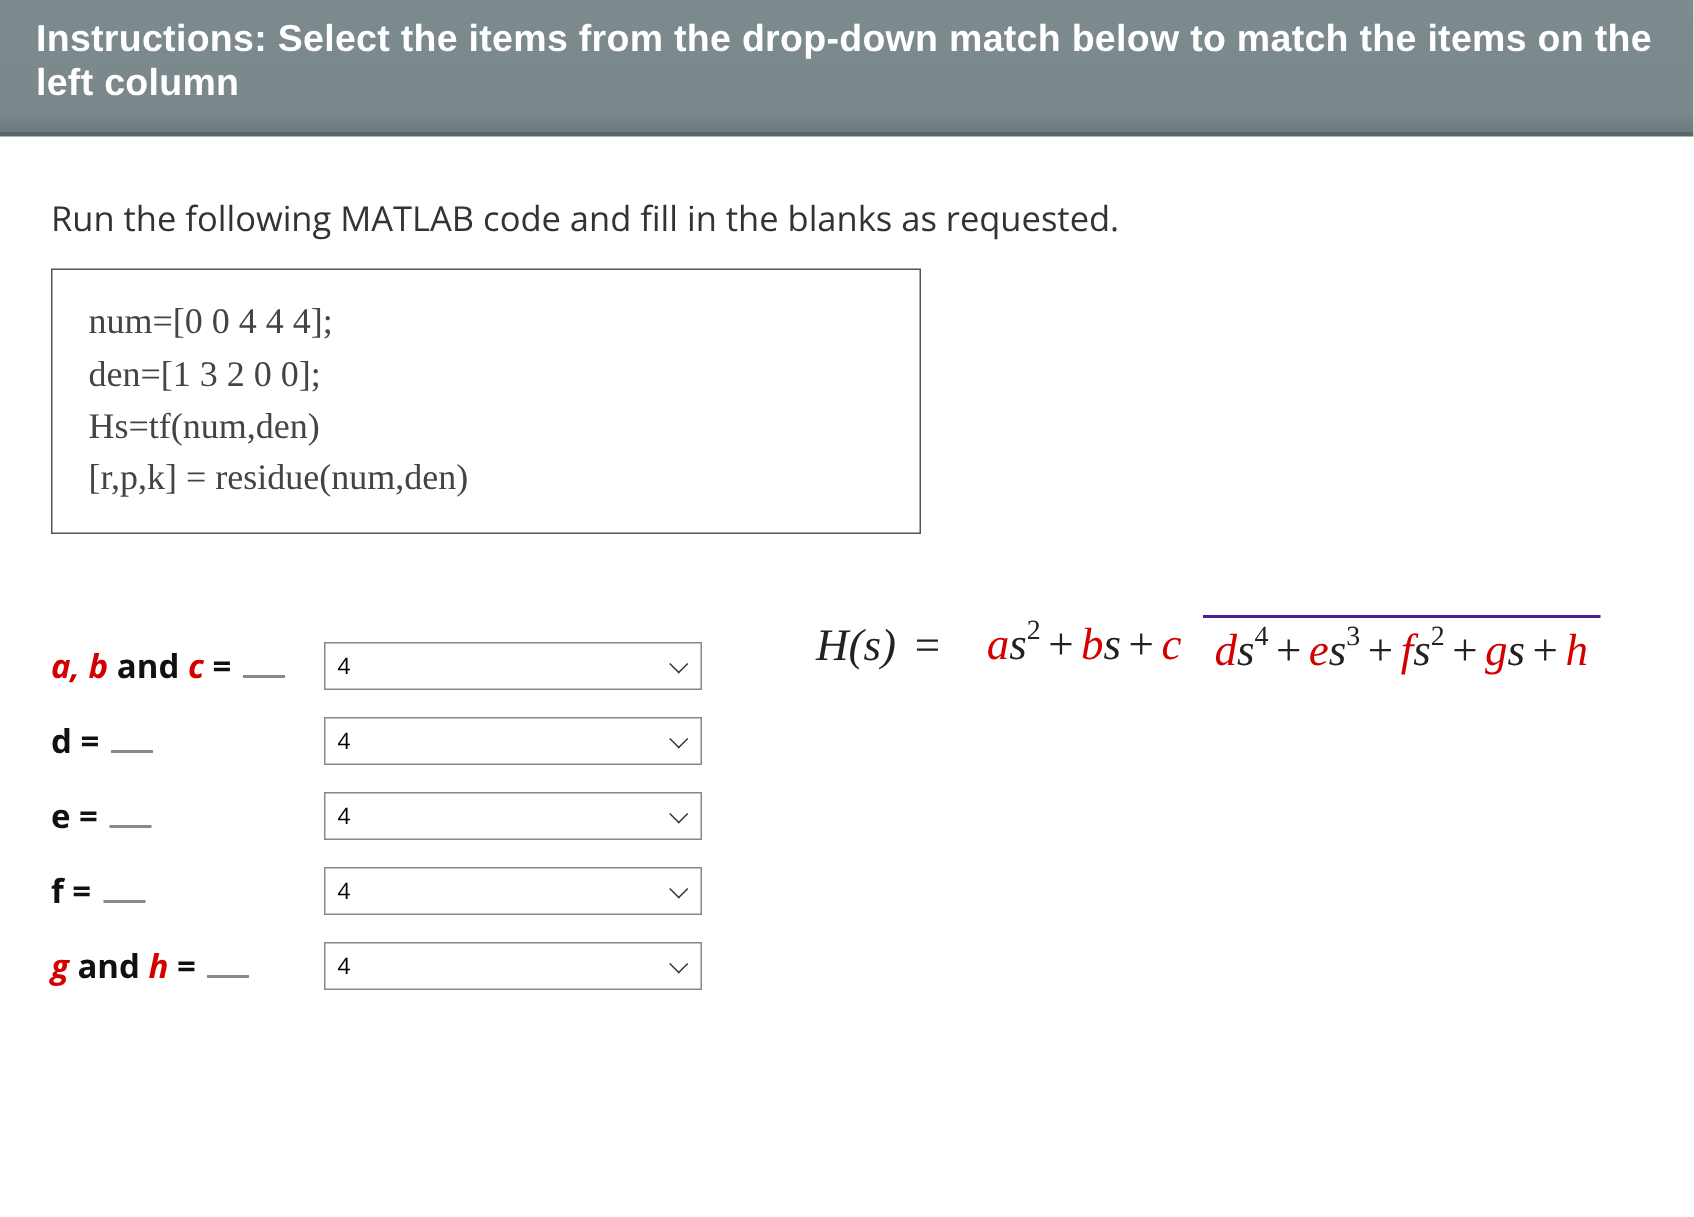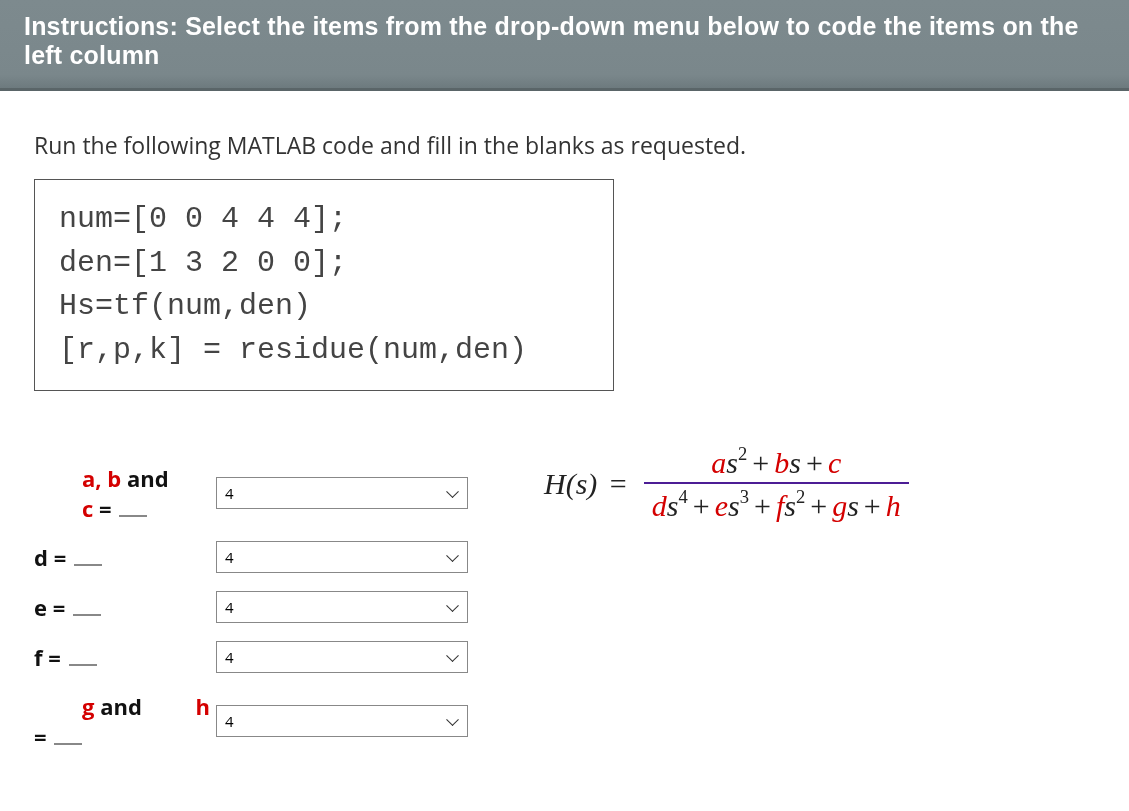--- a/index.html
+++ b/index.html
@@ -36,22 +36,22 @@
     padding: 38px 34px;
   }
   .prompt {
     font-size: 23px;
     color: #333333;
     margin-bottom: 18px;
   }
   .code-block {
     border: 1.5px solid #555555;
     padding: 18px 24px;
-    font-family: Liberation Mono, monospace;
-    font-size: 30px;
+    font-family: Liberation Serif, serif;
+    font-size: 24px;
     color: #444444;
     line-height: 1.45;
     width: 580px;
     margin-bottom: 72px;
     white-space: pre;
   }
   .bottom {
     display: flex;
     align-items: flex-start;
     gap: 72px;
@@ -66,21 +66,21 @@
     align-items: center;
   }
   .form-label {
     font-size: 22px;
     font-weight: 700;
     color: #111;
     width: 182px;
   }
   .form-label .red {
     color: #d40000;
-    margin-left: 48px;
+    font-style: italic;
   }
   .form-label .blank {
     display: inline-block;
     border-bottom: 2px solid #888;
     width: 28px;
     height: 0.6em;
     vertical-align: baseline;
     margin-left: 2px;
   }
   .dropdown {
@@ -115,21 +115,21 @@
     align-items: center;
     white-space: nowrap;
     margin-top: -18px;
   }
   .equation .lhs {
     padding-right: 6px;
     padding-left: 4px;
   }
   .frac {
     display: inline-flex;
-    flex-direction: column;
+    flex-direction: row;
     align-items: center;
     margin-left: 6px;
   }
   .frac .num {
     padding: 0 14px 2px 14px;
   }
   .frac .den {
     border-top: 2px solid #4c1d95;
     padding: 4px 8px 0 8px;
   }
@@ -143,21 +143,21 @@
   }
   .equation .op {
     font-style: normal;
     padding: 0 5px;
   }
 </style>
 </head>
 <body>
 
 <div class="header">
-  <div class="header-instructions">Instructions: Select the items from the drop-down menu below to code the items on the left column</div>
+  <div class="header-instructions">Instructions: Select the items from the drop-down match below to match the items on the left column</div>
 </div>
 
 <div class="content">
   <div class="prompt">Run the following MATLAB code and fill in the blanks as requested.</div>
   <div class="code-block">num=[0 0 4 4 4];
 den=[1 3 2 0 0];
 Hs=tf(num,den)
 [r,p,k] = residue(num,den)</div>
 
   <div class="bottom">

